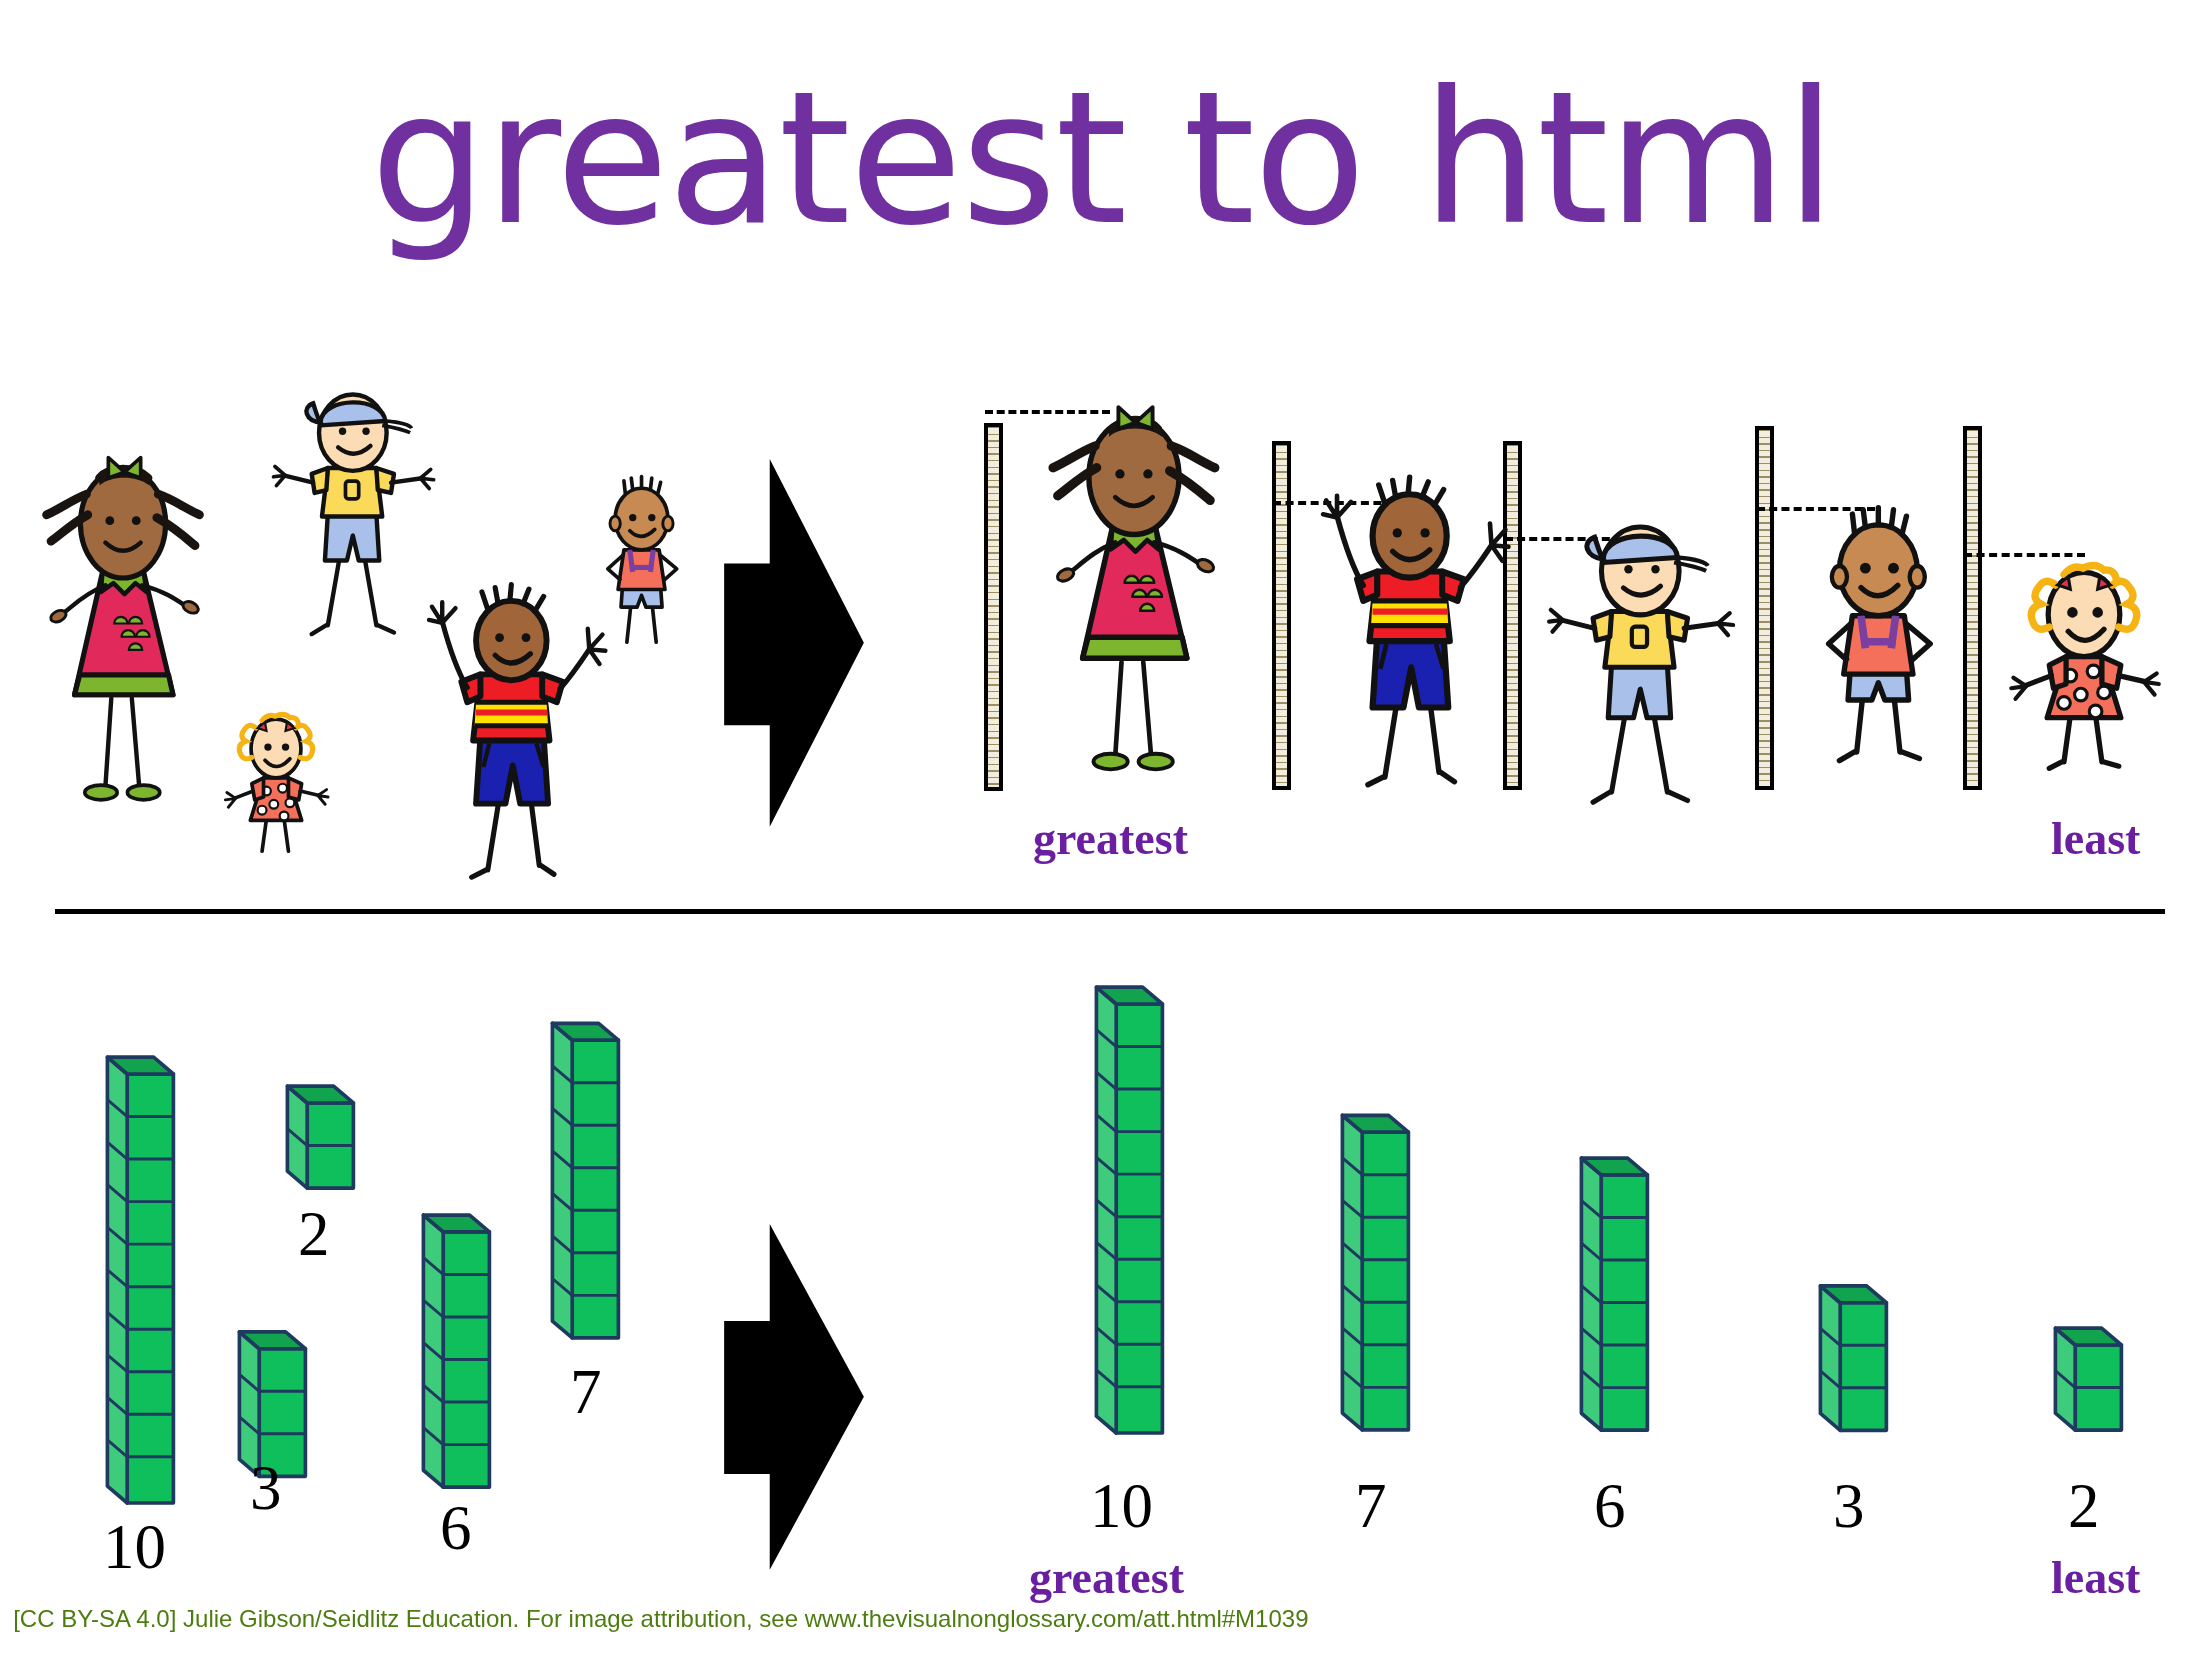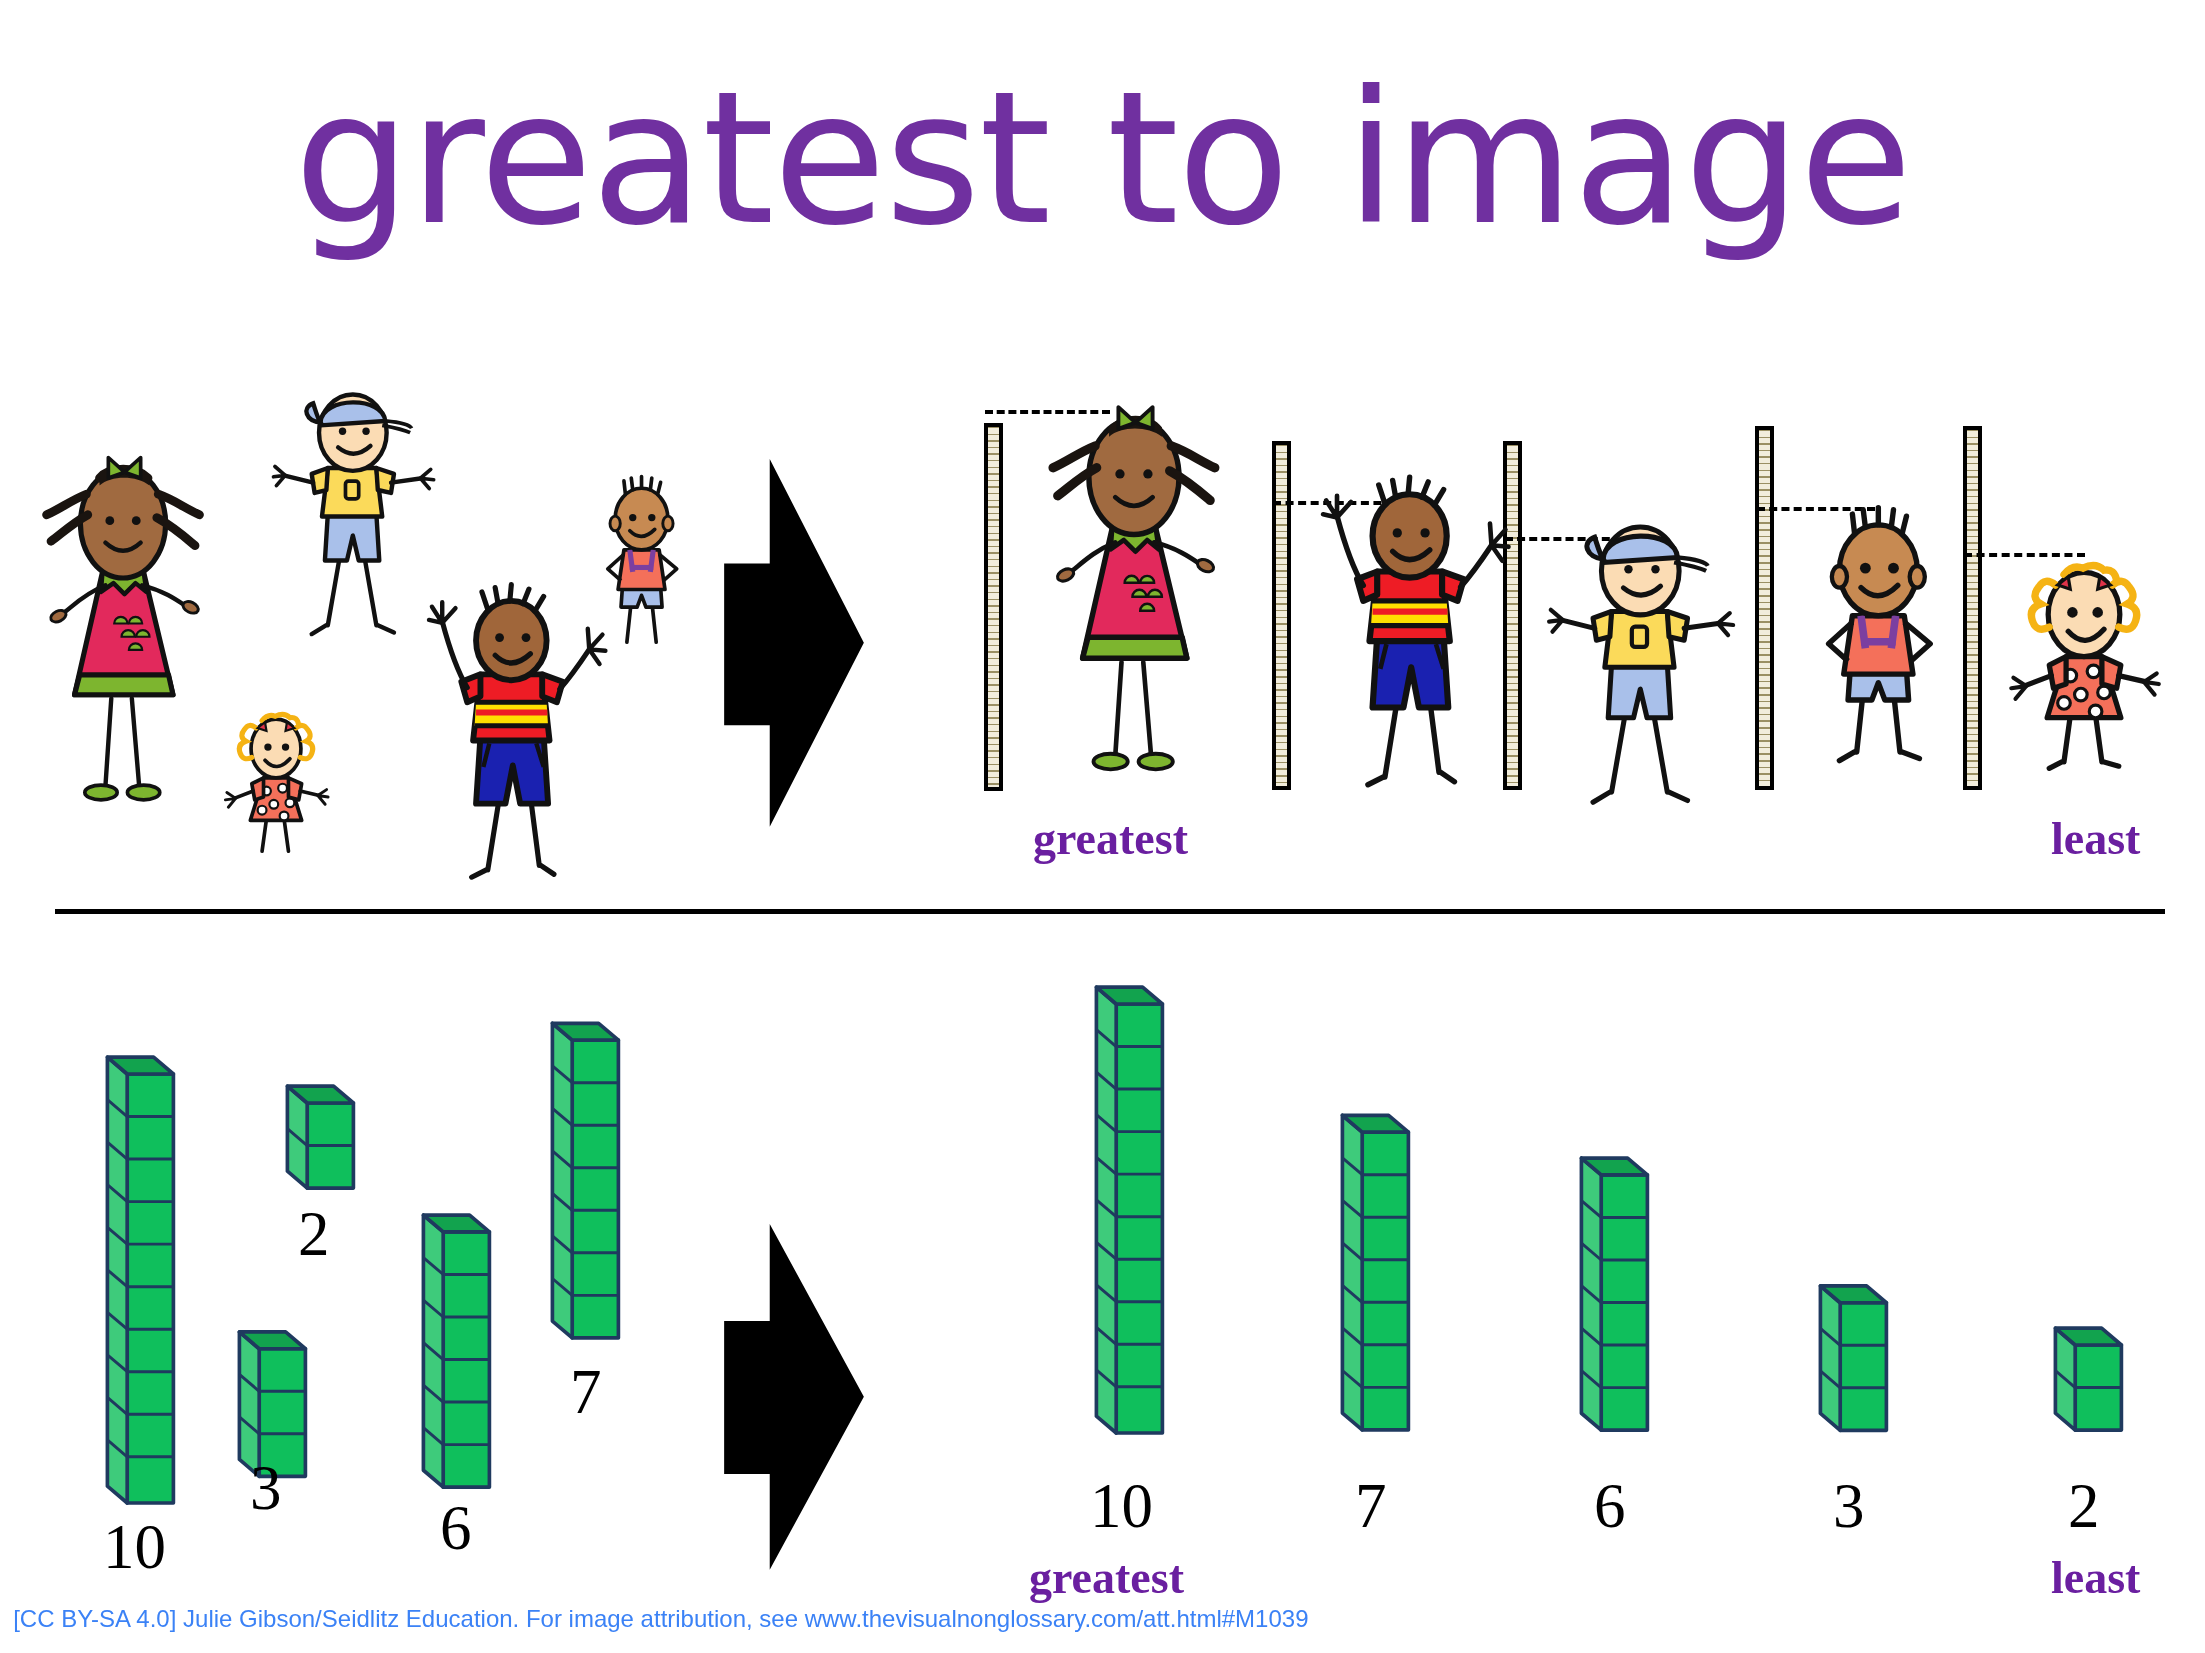--- a/index.html
+++ b/index.html
@@ -20,21 +20,21 @@
   .arrow{position:absolute;}
   .arrow svg{display:block;}
 
   
   .cap{position:absolute;color:#6A1FA0;font-weight:bold;font-size:46px;
        font-family:Liberation Serif, serif;white-space:nowrap;}
   .num{position:absolute;color:#000;font-size:63px;
        font-family:"Liberation Serif",serif;white-space:nowrap;}
 
   
-  #attribution{position:absolute;left:13.2px;top:1605px;font-size:24px;color:#3b82f6;
+  #attribution{position:absolute;left:13.2px;top:1605px;font-size:24px;color:#4d7c0f;
        font-family:"Liberation Sans",sans-serif;white-space:nowrap;}
 
   
   .tower{position:absolute;}
   .tower svg{display:block;}
 
   
   .ruler{position:absolute;}
   .ruler .body{position:absolute;inset:0;background:#D8CFA6;
        border:4.4px solid #000;box-sizing:border-box;}
@@ -45,21 +45,21 @@
   
   .hline{position:absolute;border-top:4.4px dashed #000;height:0;}
 
   
   .fig{position:absolute;}
   .fig svg{display:block;overflow:visible;}
 </style>
 </head>
 <body>
 
-<div id="page-title">greatest to image</div>
+<div id="page-title">greatest to html</div>
 
 <div id="divider"></div>
 
 <div class="fig" style="left:29px;top:441px;width:191px;height:390px;">
   <svg viewBox="0 0 260 530" width="191" height="390">
 
     <path d="M112 350 L104 470 M140 350 L150 470" stroke="#111" stroke-width="6" fill="none" stroke-linecap="round"></path>
 
     <ellipse cx="98" cy="478" rx="22" ry="10" fill="#7DB52F" stroke="#111" stroke-width="5"></ellipse>
     <ellipse cx="156" cy="478" rx="22" ry="10" fill="#7DB52F" stroke="#111" stroke-width="5"></ellipse>

